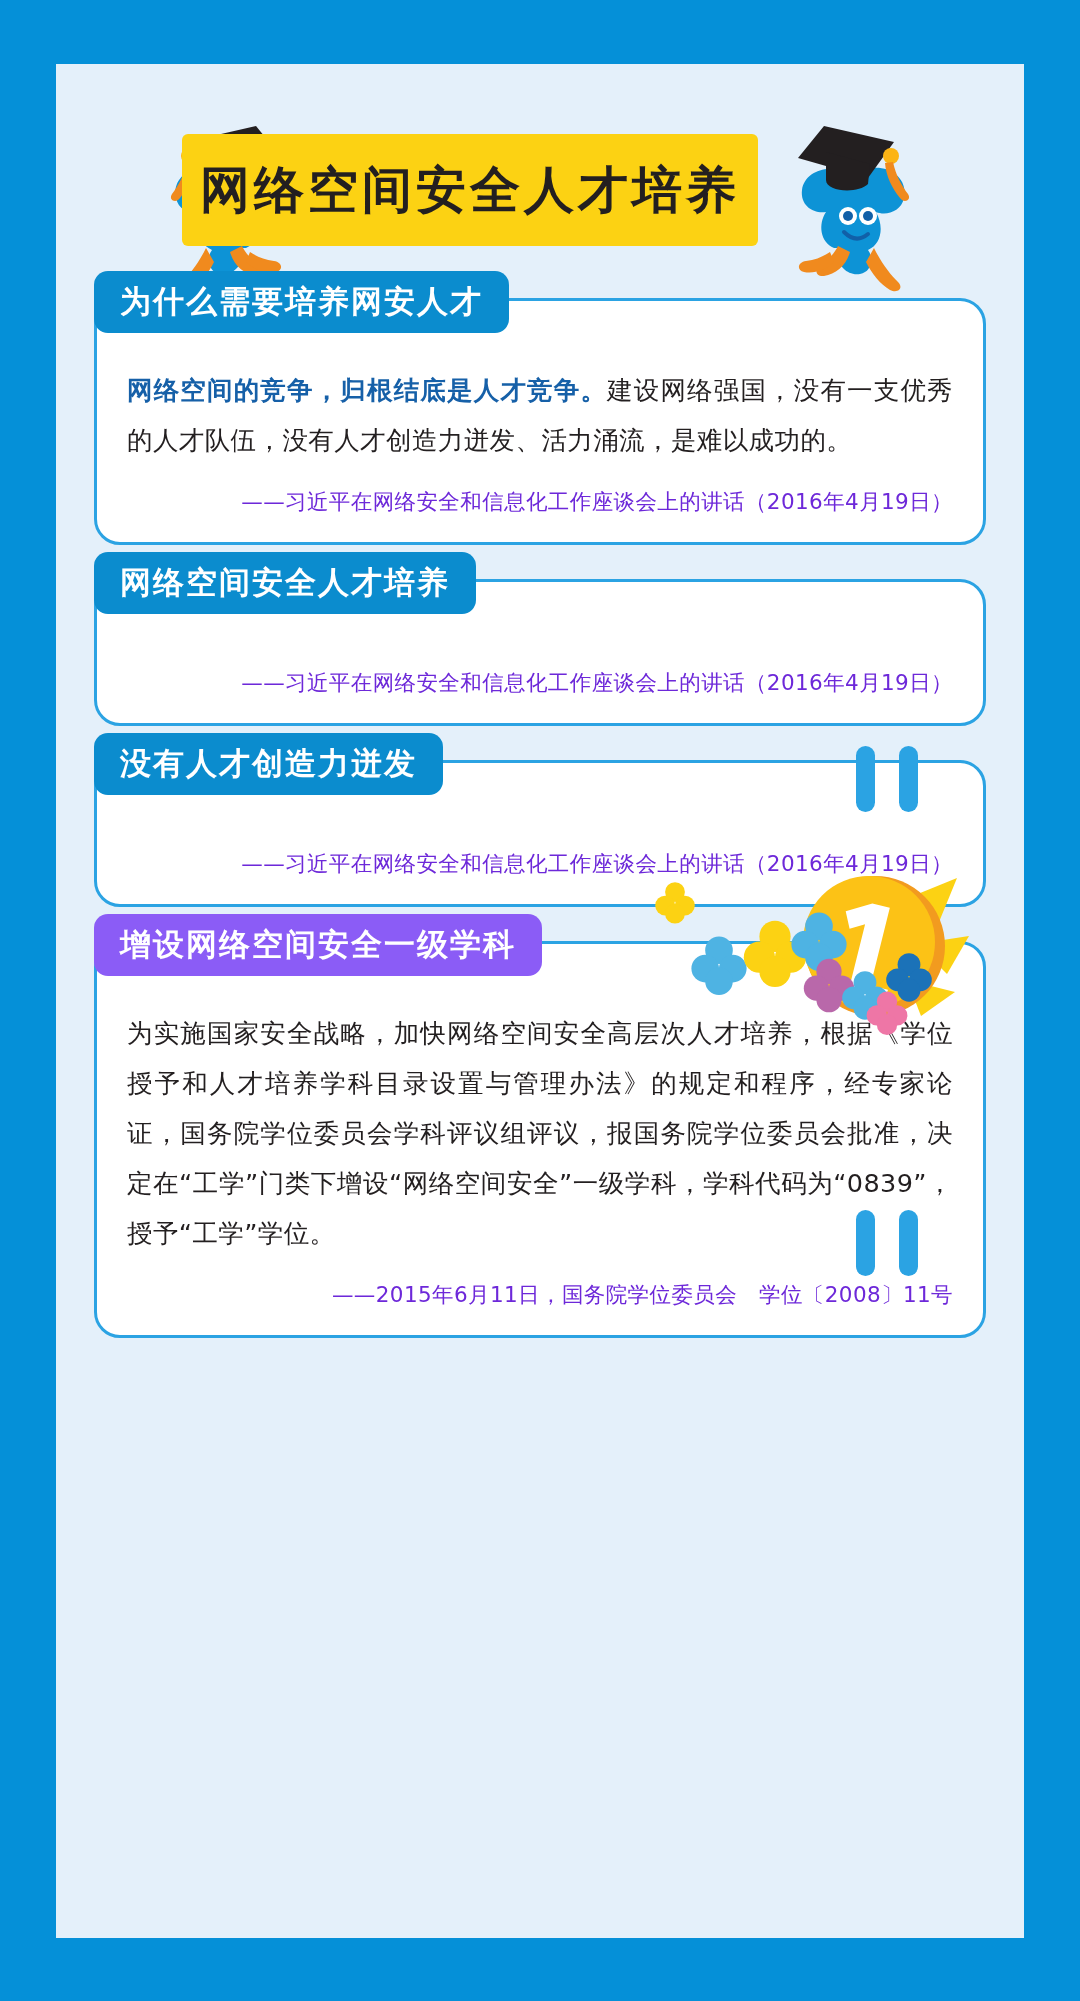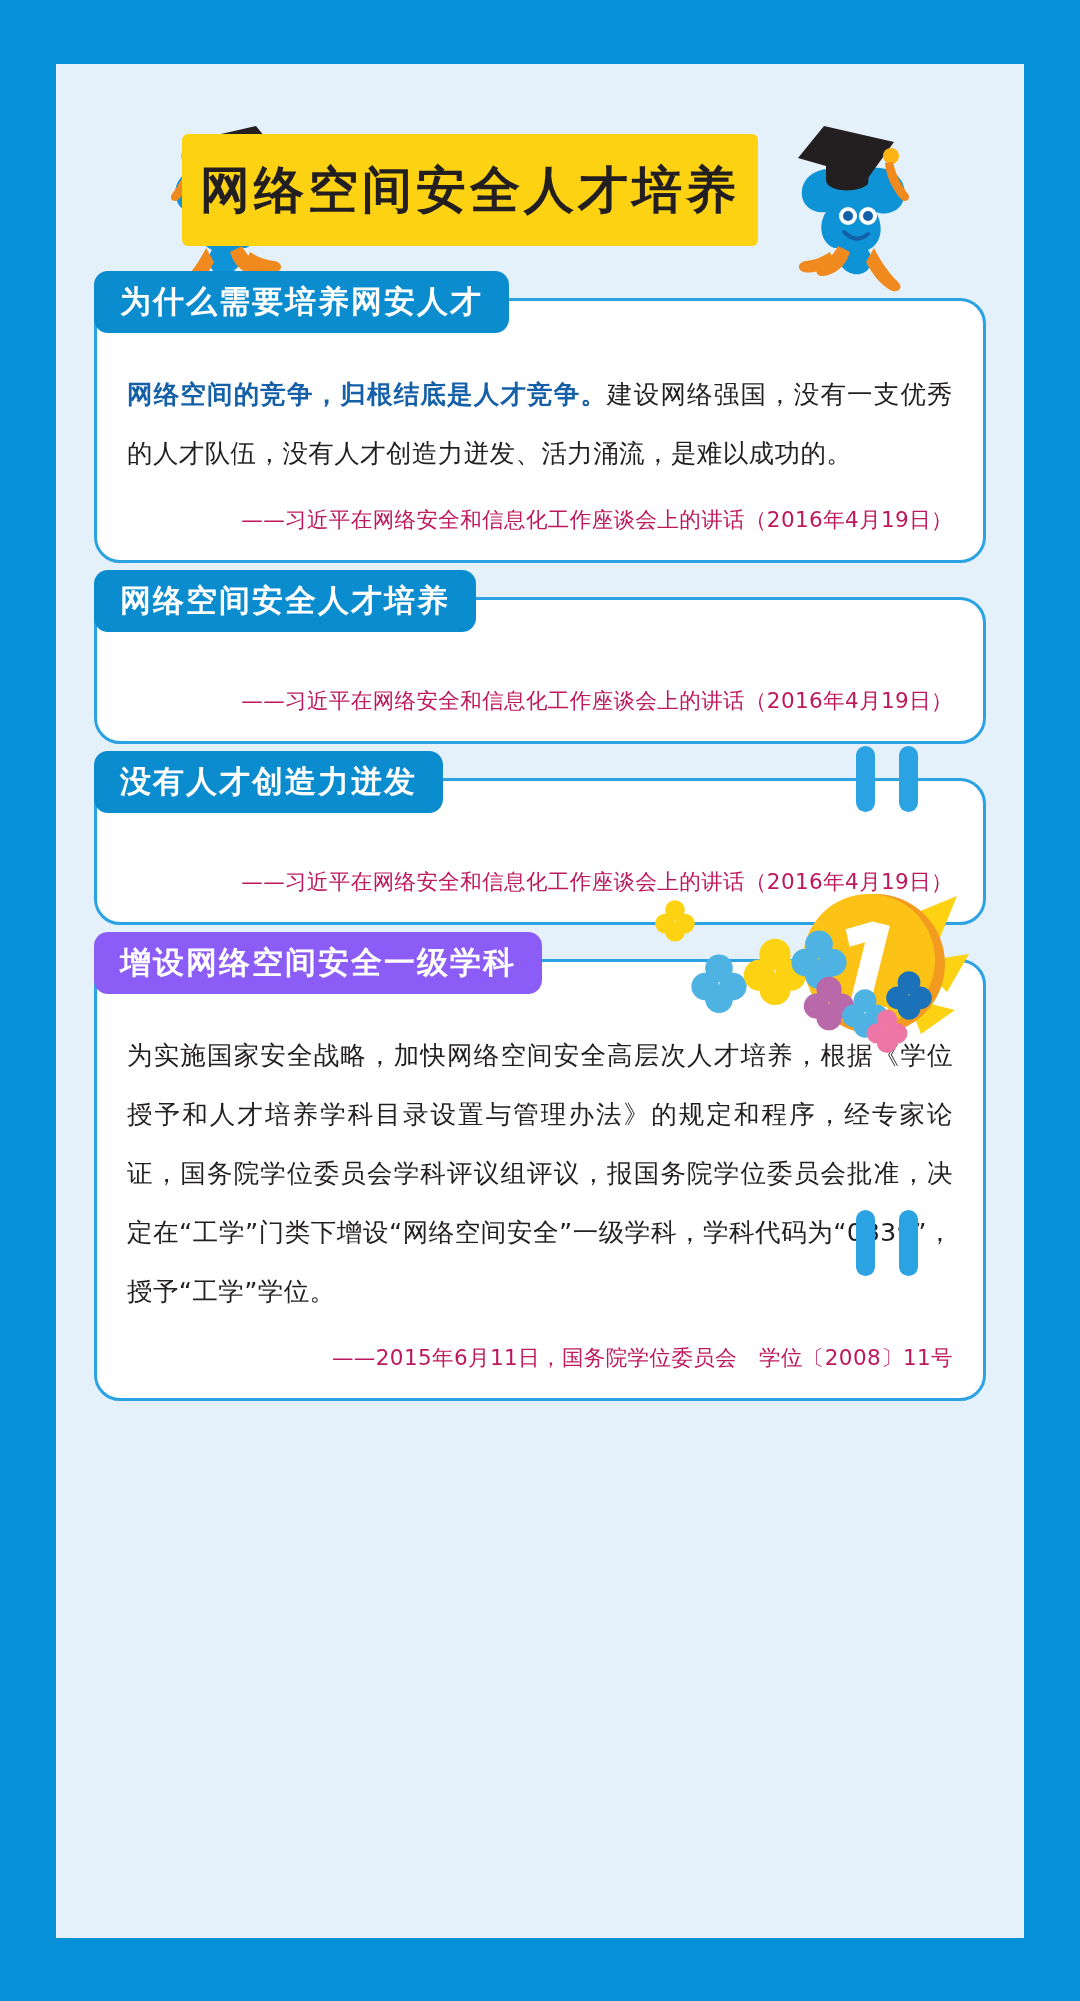--- a/index.html
+++ b/index.html
@@ -75,33 +75,33 @@
     font-weight:bold;
     letter-spacing:2px;
     font-family:"DejaVu Sans","Liberation Sans",sans-serif;
     white-space:nowrap;
   }
   .card-body{
     padding:64px 30px 0 30px;
   }
   .para{
     font-size:25.5px;
-    line-height:59px;
+    line-height:50px;
     color:#231F20;
     text-align:justify;
     margin:0;
     font-family:"DejaVu Sans","Liberation Sans",sans-serif;
     letter-spacing:0.4px;
   }
   .para b{color:#1660A8;font-weight:bold;}
   .cite{
     margin:22px 0 0 0;
     text-align:right;
     font-size:21.5px;
-    color:#be185d;
+    color:#6d28d9;
     letter-spacing:0.4px;
     font-family:"DejaVu Sans","Liberation Sans",sans-serif;
   }
 
   
   .connector{
     position:absolute;
     right:68px;
     width:62px;height:66px;
     z-index:5;

